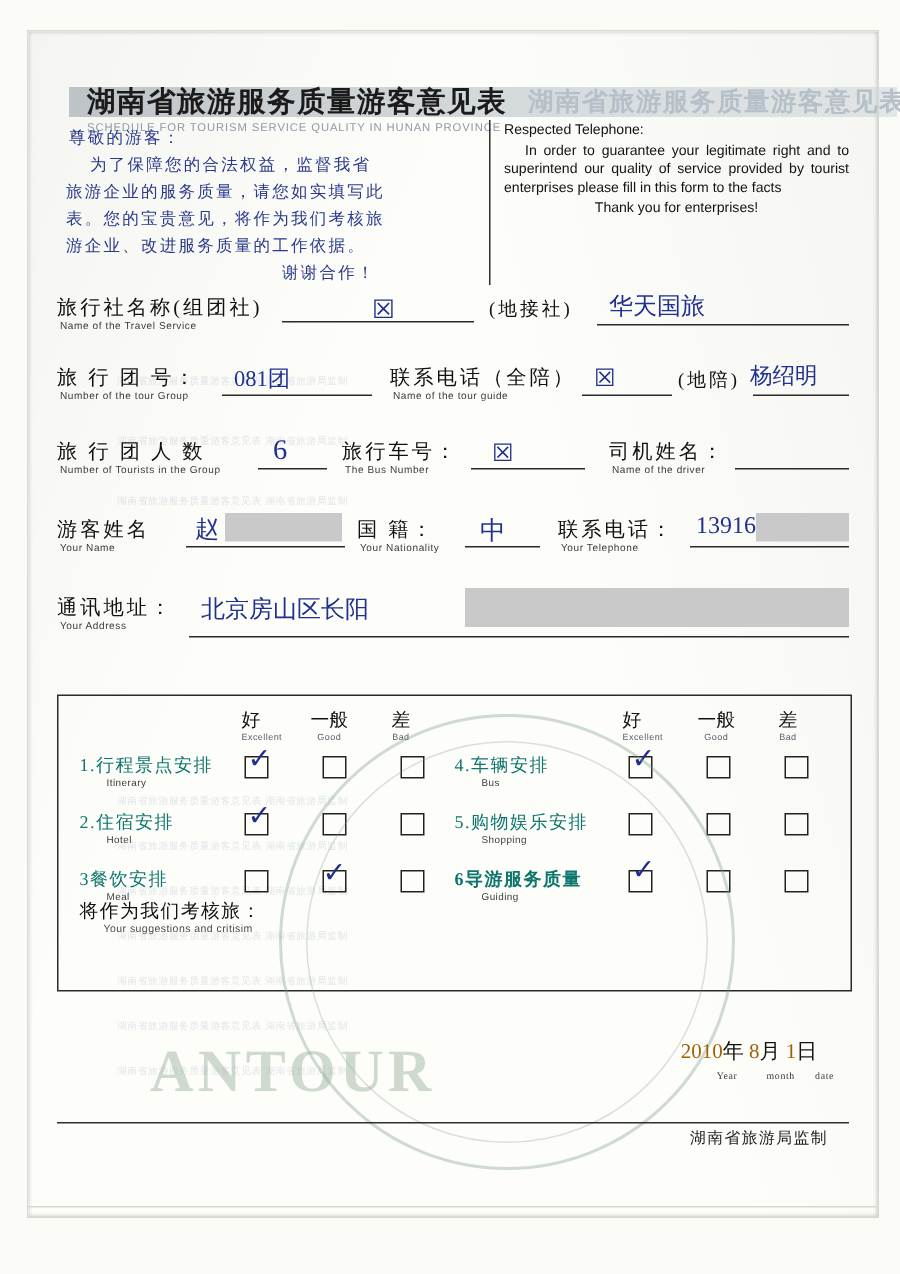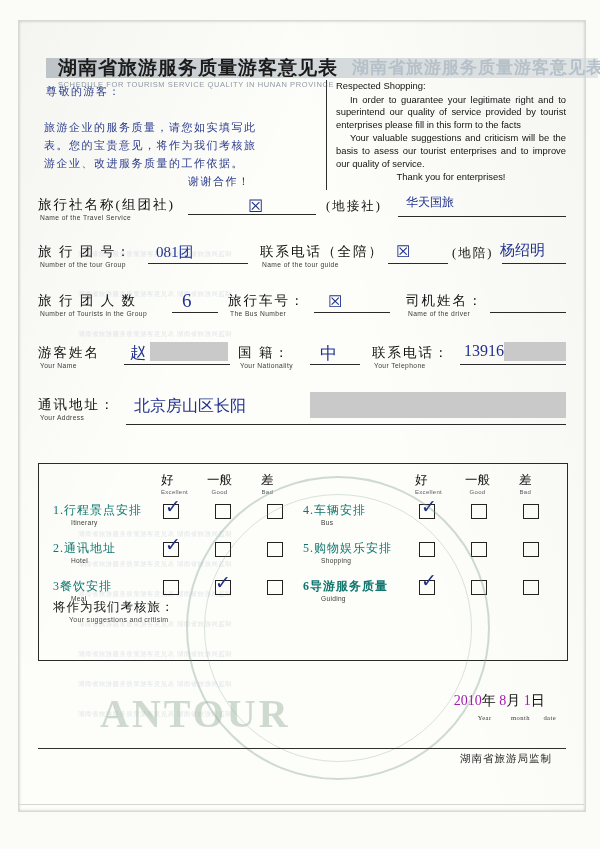--- a/index.html
+++ b/index.html
@@ -131,21 +131,21 @@
   }
   .sugg-en{
     position:absolute;left:30px;top:152px;font-size:7px;color:#4a4a4a;letter-spacing:.3px;
   }
   
   .date-line{
     position:absolute;right:10px;top:612px;font-family:"Liberation Serif", serif;
     font-size:14px;color:#111;white-space:nowrap;
   }
   .date-line .en{font-size:6.6px;color:#3a3a3a;letter-spacing:.4px;}
-  .date-hand{color:#a21caf;font-size:14px;}
+  .date-hand{color:#a16207;font-size:14px;}
   .footer-rule{
     position:absolute;left:0;top:668px;width:528px;border-top:1px solid #2f2f2f;
   }
   .footer-txt{
     position:absolute;right:14px;top:672px;font-family:"Liberation Serif", serif;
     font-size:10.5px;color:#1b1b1b;letter-spacing:1px;
   }
   
   .ghost-rows{
     position:absolute;left:40px;top:150px;width:520px;height:520px;
@@ -208,43 +208,43 @@
       <span style="left:0px;top:330px;">湖南省旅游服务质量游客意见表 湖南省旅游局监制</span>
       <span style="left:0px;top:360px;">湖南省旅游服务质量游客意见表 湖南省旅游局监制</span>
       <span style="left:0px;top:390px;">湖南省旅游服务质量游客意见表 湖南省旅游局监制</span>
       <span style="left:0px;top:420px;">湖南省旅游服务质量游客意见表 湖南省旅游局监制</span>
       <span style="left:0px;top:450px;">湖南省旅游服务质量游客意见表 湖南省旅游局监制</span>
       <span style="left:0px;top:480px;">湖南省旅游服务质量游客意见表 湖南省旅游局监制</span>
     </div>
 
     <div class="preface">
       <div class="hand" style="left:8px;top:0px;">尊敬的游客：</div>
+      <div class="hand" style="left:22px;top:18px;">为了保障您的合法权益，监督我省</div>
       <div class="hand" style="left:6px;top:36px;">旅游企业的服务质量，请您如实填写此</div>
       <div class="hand" style="left:6px;top:54px;">表。您的宝贵意见，将作为我们考核旅</div>
       <div class="hand" style="left:6px;top:72px;">游企业、改进服务质量的工作依据。</div>
       <div class="hand" style="left:150px;top:90px;">谢谢合作！</div>
     </div>
 
     <div class="vline"></div>
 
     <div class="eng-block">
-      <p>Respected Shopping:</p>
+      <p>Respected Telephone:</p>
       <p class="eng-ind">In order to guarantee your legitimate right and to superintend our quality of service provided by tourist enterprises please fill in this form to the facts</p>
-      <p class="eng-ind">Your valuable suggestions and criticism will be the basis to asess our tourist enterprises and to improve our quality of service.</p>
       <p class="eng-thanks">Thank you for enterprises!</p>
     </div>
 
     <div class="row" style="top:116px;">
       <div class="lbl-cn" style="position:absolute;left:0;top:0;">旅行社名称(组团社)</div>
       <div class="lbl-en" style="position:absolute;left:2px;top:17px;">Name  of  the  Travel  Service</div>
       <div class="ul" style="left:150px;top:18px;width:128px;"></div>
       <div class="hand" style="left:210px;top:0px;font-size:17px;">☒</div>
       <div class="lbl-cn" style="position:absolute;left:288px;top:2px;font-size:12.5px;">(地接社)</div>
       <div class="ul" style="left:360px;top:20px;width:168px;"></div>
-      <div class="hand hand-ink" style="left:368px;top:-2px;font-size:12px;">华天国旅</div>
+      <div class="hand hand-ink" style="left:368px;top:-2px;font-size:16px;">华天国旅</div>
     </div>
 
     <div class="row" style="top:163px;">
       <div class="lbl-cn" style="position:absolute;left:0;top:0;">旅 行 团 号：</div>
       <div class="lbl-en" style="position:absolute;left:2px;top:17px;">Number of the tour Group</div>
       <div class="ul" style="left:110px;top:20px;width:100px;"></div>
       <div class="hand hand-ink" style="left:118px;top:0px;font-size:15px;">081团</div>
 
       <div class="lbl-cn" style="position:absolute;left:222px;top:0;">联系电话（全陪）</div>
       <div class="lbl-en" style="position:absolute;left:224px;top:17px;">Name  of  the  tour  guide</div>
@@ -324,21 +324,21 @@
       <div class="item-cn" style="left:14px;top:38px;">
         <span>1.</span><span>行程景点安排</span>
       </div>
       <div class="item-en" style="left:32px;top:55px;">Itinerary</div>
       <div class="chk" style="left:124px;top:40px;"></div>
       <div class="tick" style="left:126px;top:36px;">✓</div>
       <div class="chk" style="left:176px;top:40px;"></div>
       <div class="chk" style="left:228px;top:40px;"></div>
 
       <div class="item-cn" style="left:14px;top:76px;">
-        <span>2.</span><span>通讯地址</span>
+        <span>2.</span><span>住宿安排</span>
       </div>
       <div class="item-en" style="left:32px;top:93px;">Hotel</div>
       <div class="chk" style="left:124px;top:78px;"></div>
       <div class="tick" style="left:126px;top:74px;">✓</div>
       <div class="chk" style="left:176px;top:78px;"></div>
       <div class="chk" style="left:228px;top:78px;"></div>
 
       <div class="item-cn" style="left:14px;top:114px;">
         <span>3</span><span>餐饮安排</span>
       </div>

